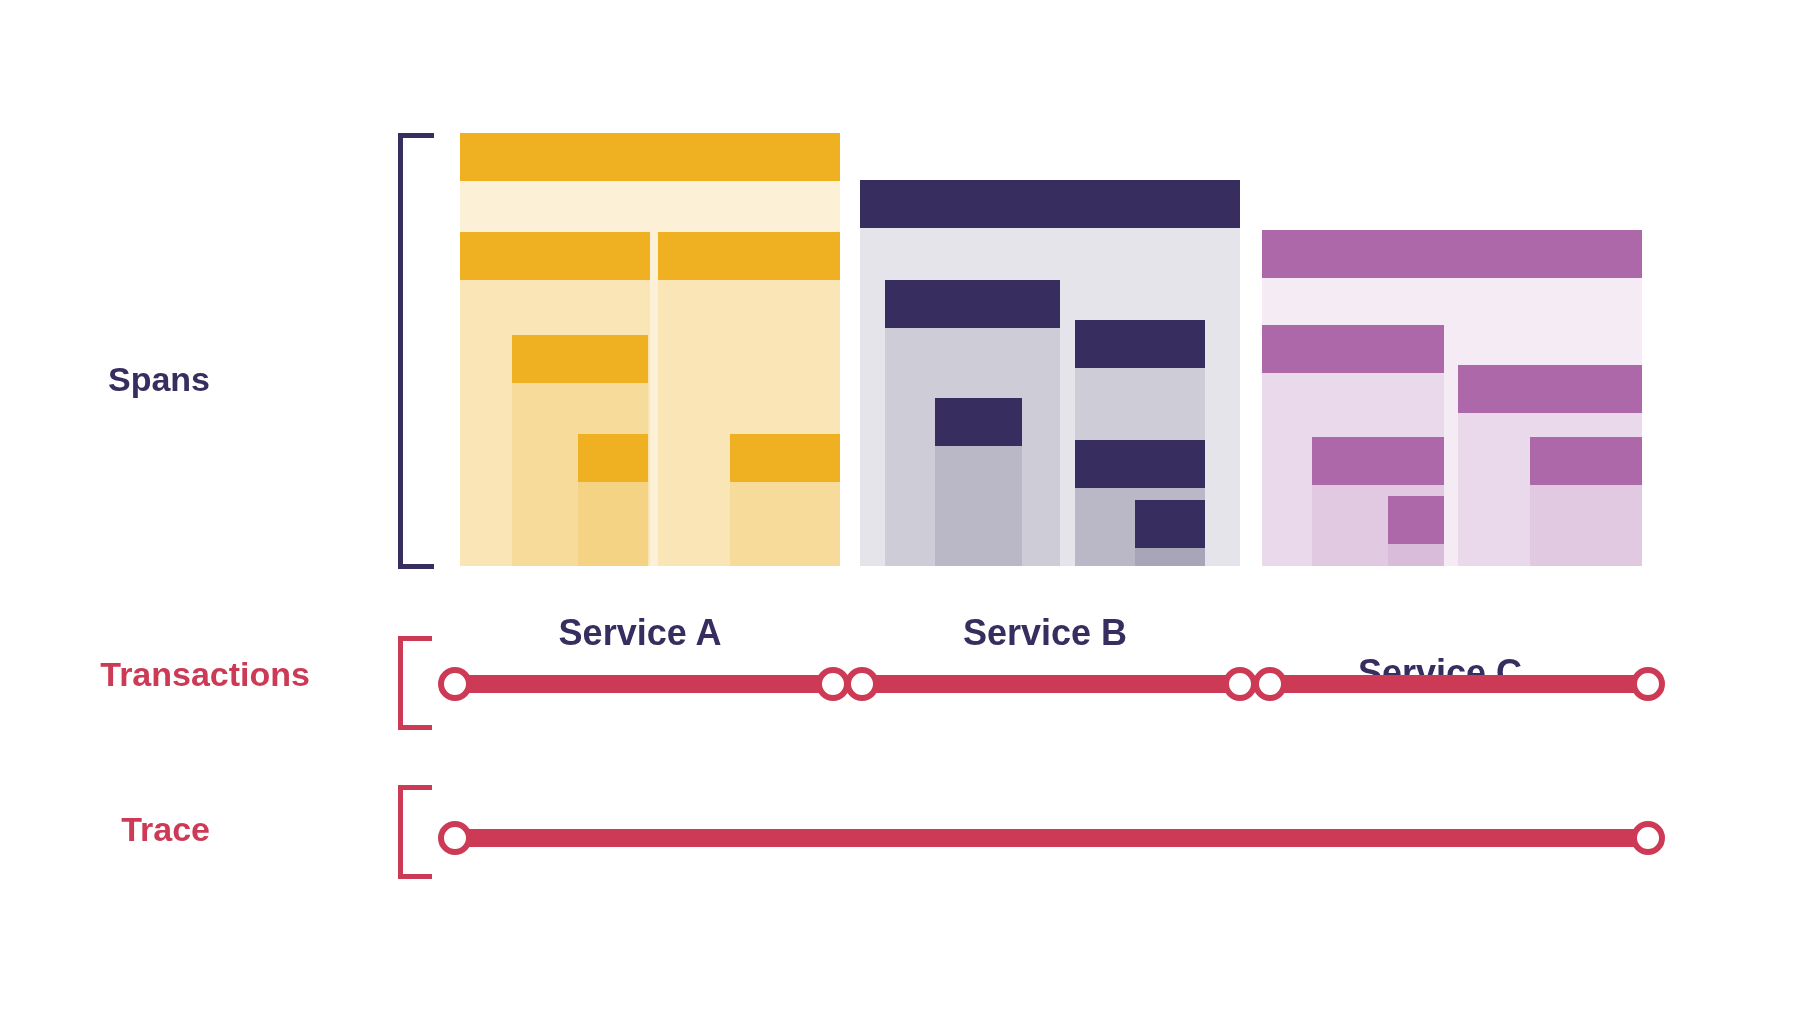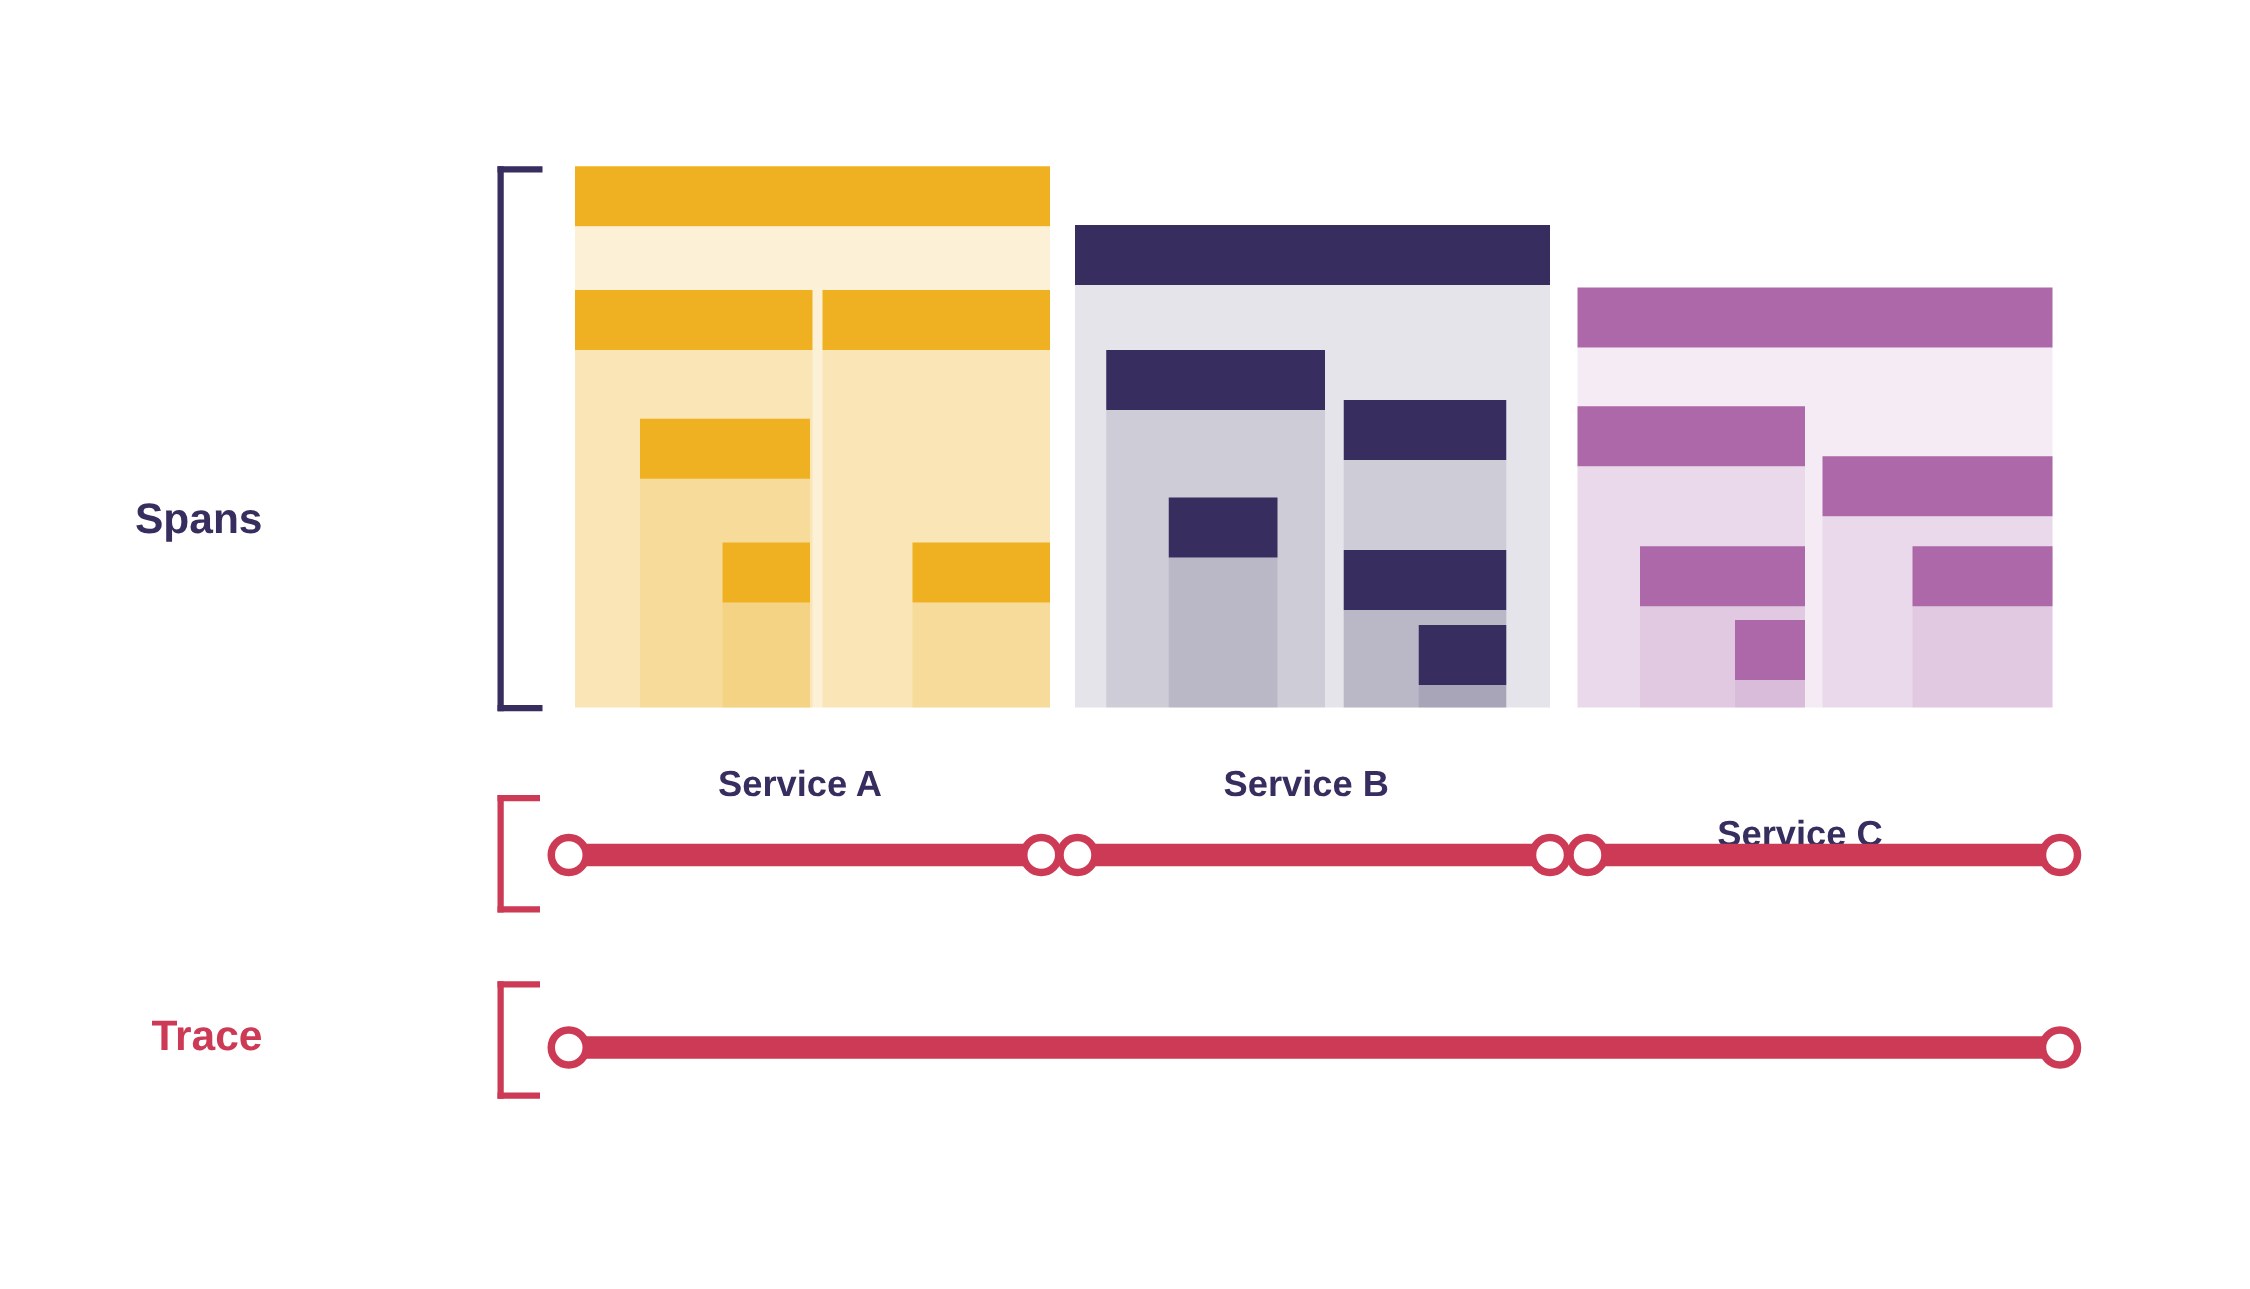--- a/index.html
+++ b/index.html
@@ -15,21 +15,21 @@
   
   .row-label{
     position:absolute;
     font-weight:bold;
     white-space:nowrap;
     text-align:right;
     letter-spacing:0px;
   }
   #label-spans{
     right:1590px; top:360px;
-    font-size:34px; color:#372D5E;margin-top:36px;
+    font-size:34px; color:#372D5E;
   }
   #label-transactions{
     right:1490px; top:655px;
     font-size:34px; color:#CC3A55;
   }
   #label-trace{
     right:1590px; top:810px;
     font-size:34px; color:#CC3A55;
   }
 
@@ -74,39 +74,40 @@
   
   .svc-b .span-head{background:#372D5E;}
   .svc-b .span-body{background:rgba(55,45,94,0.13);}
   
   .svc-c .span-head{background:#AC68A8;}
   .svc-c .span-body{background:rgba(172,104,168,0.13);}
 
   
   .service-caption{
     position:absolute;
-    font-size:29px;font-weight:bold;color:#372D5E;
+    font-size:36px;font-weight:bold;color:#372D5E;
     text-align:center;white-space:nowrap;
   }
 
   
   .tline{
     position:absolute;height:18px;background:#CC3A55;border-radius:0;
   }
   .tnode{
     position:absolute;width:34px;height:34px;border-radius:50%;
     background:#ffffff;border:6px solid #CC3A55;box-sizing:border-box;
   }
 </style>
 </head>
 <body>
 
 <div class="stage">
 
   <div class="row-label" id="label-spans">Spans</div>
+  <div class="row-label" id="label-transactions">Transactions</div>
   <div class="row-label" id="label-trace">Trace</div>
 
   <div class="bracket" id="bracket-spans"></div>
   <div class="bracket" id="bracket-transactions"></div>
   <div class="bracket" id="bracket-trace"></div>
 
   <div id="spans-area">
       <div class="service-group svc-a">
         <div class="span" style="left: 460px; top: 133px; width: 380px; height: 433px;">
           <div class="span-head"></div>

